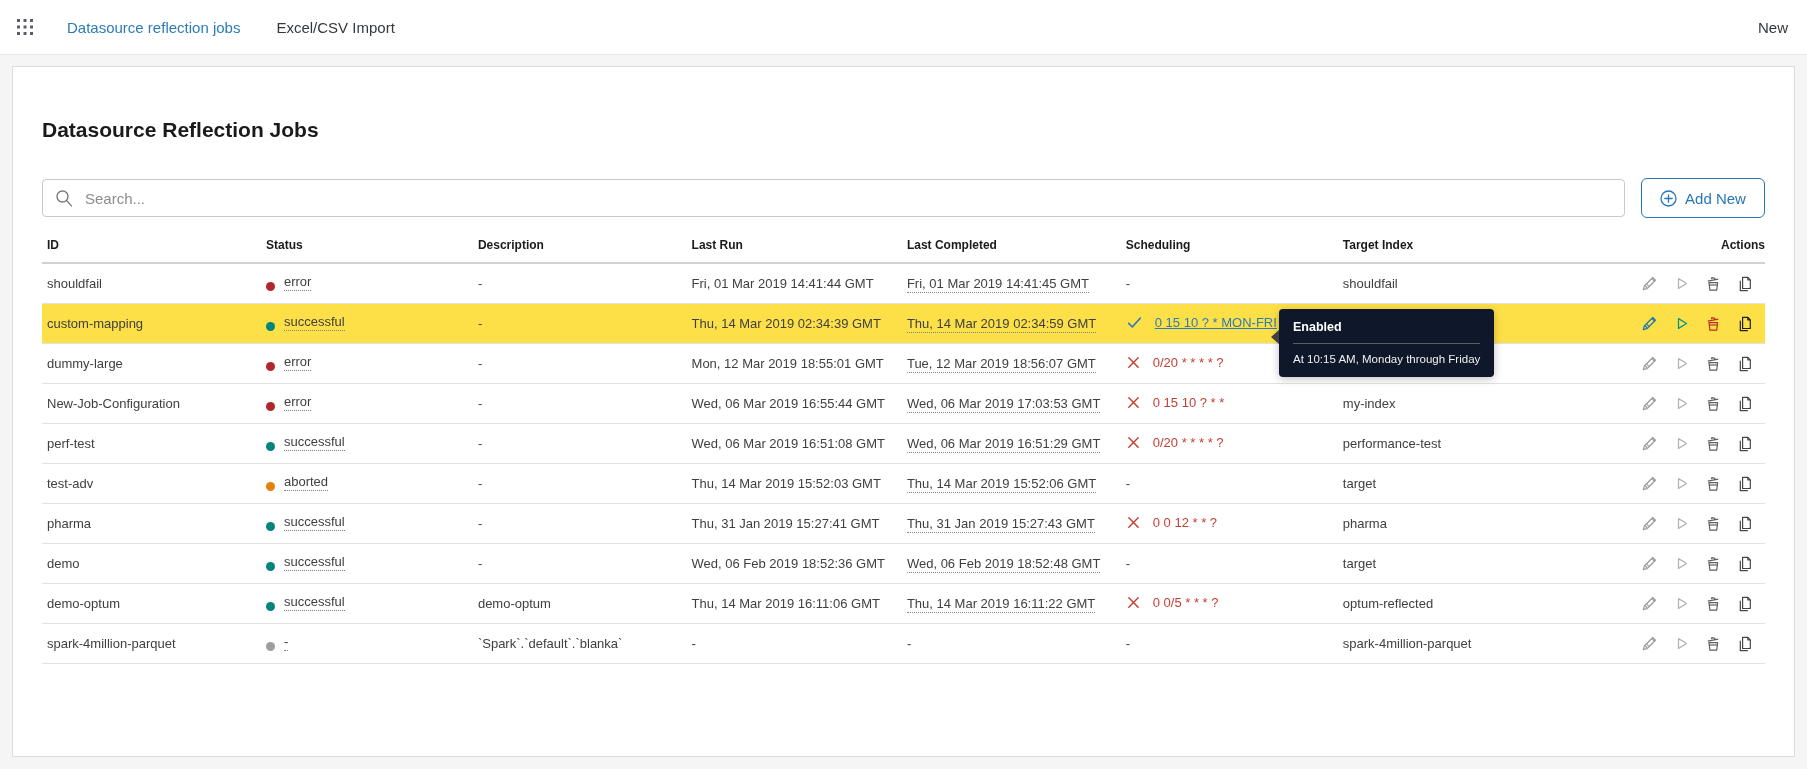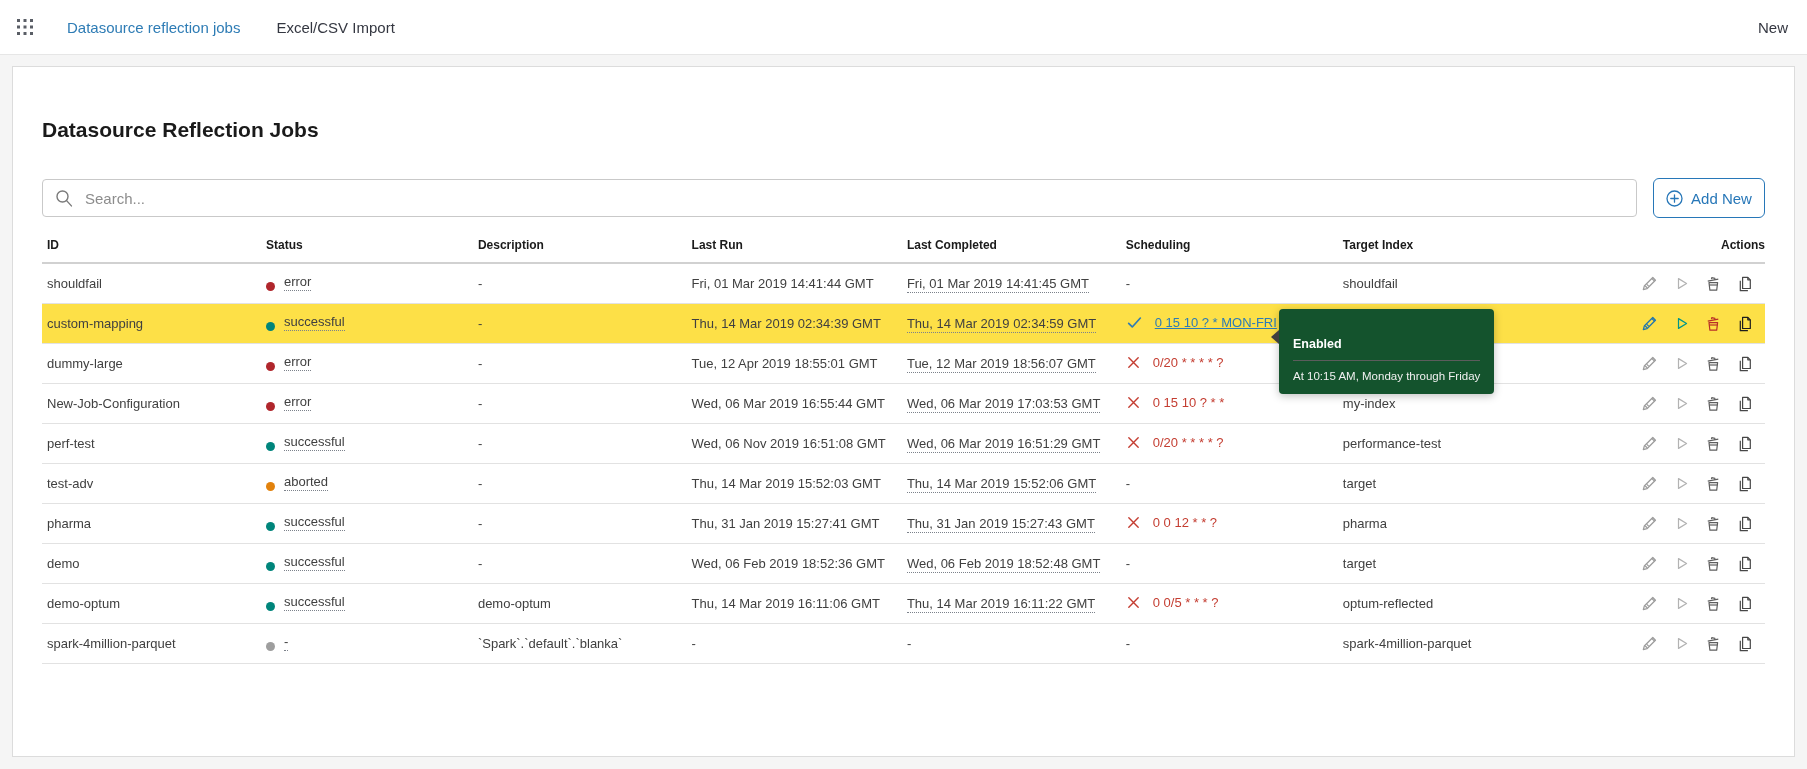--- a/index.html
+++ b/index.html
@@ -34,21 +34,21 @@
     flex:1; height:38px; border:1px solid #c9c9c9; border-radius:4px;
     display:flex; align-items:center; padding:0 12px; margin-right:16px; background:#fff;
   }
   .search-box svg { flex:0 0 auto; }
   .search-input {
     border:none; outline:none; flex:1; margin-left:12px;
     font-size:15px; color:#3f3f3f; font-family:"Liberation Sans", sans-serif;
   }
   .search-input::placeholder { color:#8c8c8c; }
   .add-new-btn {
-    width:112px; height:40px; border:1px solid #2777b8; border-radius:6px;
+    width:124px; height:40px; border:1px solid #2777b8; border-radius:6px;
     background:#fff; color:#2777b8; font-size:15px; font-family:"Liberation Sans", sans-serif;
     display:flex; align-items:center; justify-content:center; gap:8px; cursor:pointer;
   }
   
   .tbl { margin-top:10px; }
   .tr {
     display:grid;
     grid-template-columns:13% 12.3% 12.4% 12.5% 12.7% 12.6% 16.5% minmax(0,1fr);
     align-items:center;
   }
@@ -65,22 +65,22 @@
   .status-wrap { display:inline-flex; align-items:flex-end; gap:9px; }
   .dot { width:9px; height:9px; border-radius:50%; display:inline-block; }
   .sched-wrap { display:inline-flex; align-items:center; gap:12px; }
   .sched-link { text-decoration:underline; cursor:pointer; font-size:13px; }
   .sched-off { font-size:13px; }
   .actions-cell { display:flex; justify-content:flex-end; align-items:center; gap:16px; padding-right:12px; }
   .action-btn { cursor:pointer; display:inline-flex; }
   
   .tooltip {
     position:absolute; left:1279px; top:309px; z-index:10;
-    background:#14532d; color:#fff; border-radius:4px;
-    padding:28px 14px 12px 14px; white-space:nowrap;
+    background:#0f172a; color:#fff; border-radius:4px;
+    padding:11px 14px 12px 14px; white-space:nowrap;
     box-shadow:0 2px 8px rgba(0,0,0,0.25);
   }
   .tooltip::before {
     content:""; position:absolute; left:-8px; top:21px;
     border-top:7px solid transparent; border-bottom:7px solid transparent;
     border-right:8px solid #404040;
   }
   .tooltip-title { font-size:12.5px; font-weight:bold; }
   .tooltip-divider { height:1px; background:#5c5c5c; margin:9px 0; }
   .tooltip-body { font-size:11.5px; color:#f0f0f0; }
@@ -234,21 +234,21 @@
             </span>
           </div>
         </div>
         <div class="tr row">
           <div class="td">dummy-large</div>
           <div class="td"><span class="status-wrap">
               <span class="dot" style="background: rgb(176, 38, 44);"></span>
               <span class="dotted">error</span>
             </span></div>
           <div class="td">-</div>
-          <div class="td">Tue, 12 Apr 2019 18:55:01 GMT</div>
+          <div class="td">Mon, 12 Mar 2019 18:55:01 GMT</div>
           <div class="td"><span class="dotted">Tue, 12 Mar 2019 18:56:07 GMT</span></div>
           <div class="td"><span class="sched-wrap">
               <span style="display: inline-flex;">
                 <svg width="15" height="15" viewBox="0 0 16 16" fill="none" stroke="#c43d31" stroke-width="1.5" stroke-linecap="round">
                   <path d="M3 3l10 10M13 3L3 13"></path>
                 </svg>
               </span>
               <span class="sched-off" style="color: rgb(196, 61, 49);">0/20 * * * * ?</span>
             </span></div>
           <div class="td">dummy-large</div>
@@ -328,21 +328,21 @@
             </span>
           </div>
         </div>
         <div class="tr row">
           <div class="td">perf-test</div>
           <div class="td"><span class="status-wrap">
               <span class="dot" style="background: rgb(0, 133, 123);"></span>
               <span class="dotted">successful</span>
             </span></div>
           <div class="td">-</div>
-          <div class="td">Wed, 06 Nov 2019 16:51:08 GMT</div>
+          <div class="td">Wed, 06 Mar 2019 16:51:08 GMT</div>
           <div class="td"><span class="dotted">Wed, 06 Mar 2019 16:51:29 GMT</span></div>
           <div class="td"><span class="sched-wrap">
               <span style="display: inline-flex;">
                 <svg width="15" height="15" viewBox="0 0 16 16" fill="none" stroke="#c43d31" stroke-width="1.5" stroke-linecap="round">
                   <path d="M3 3l10 10M13 3L3 13"></path>
                 </svg>
               </span>
               <span class="sched-off" style="color: rgb(196, 61, 49);">0/20 * * * * ?</span>
             </span></div>
           <div class="td">performance-test</div>

